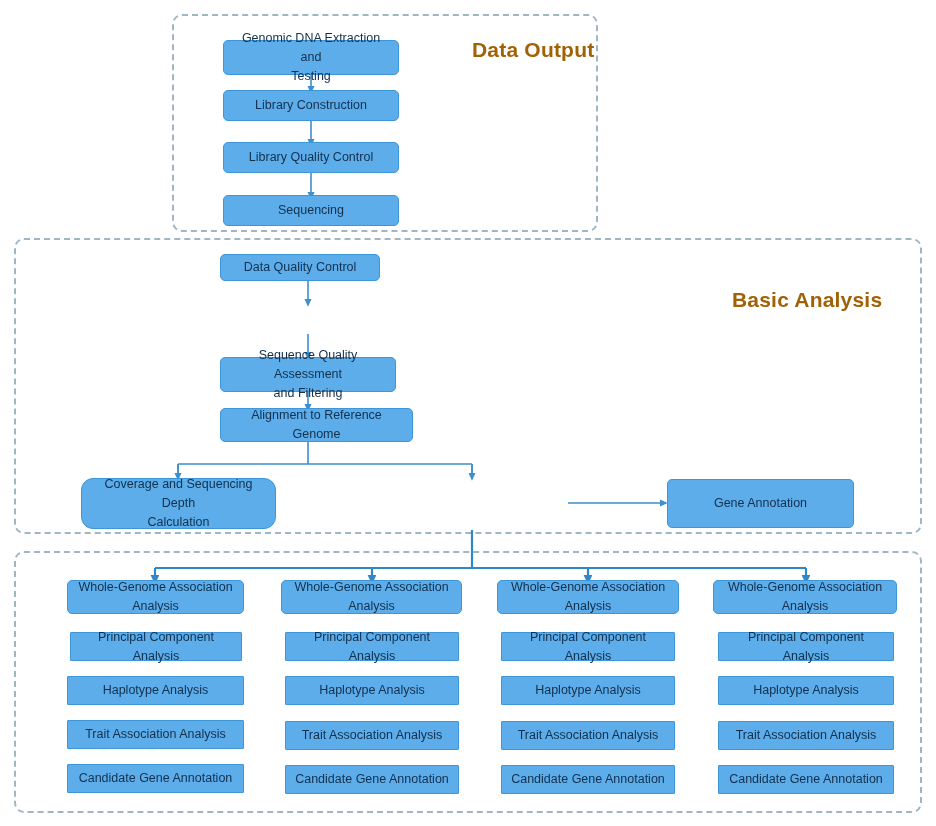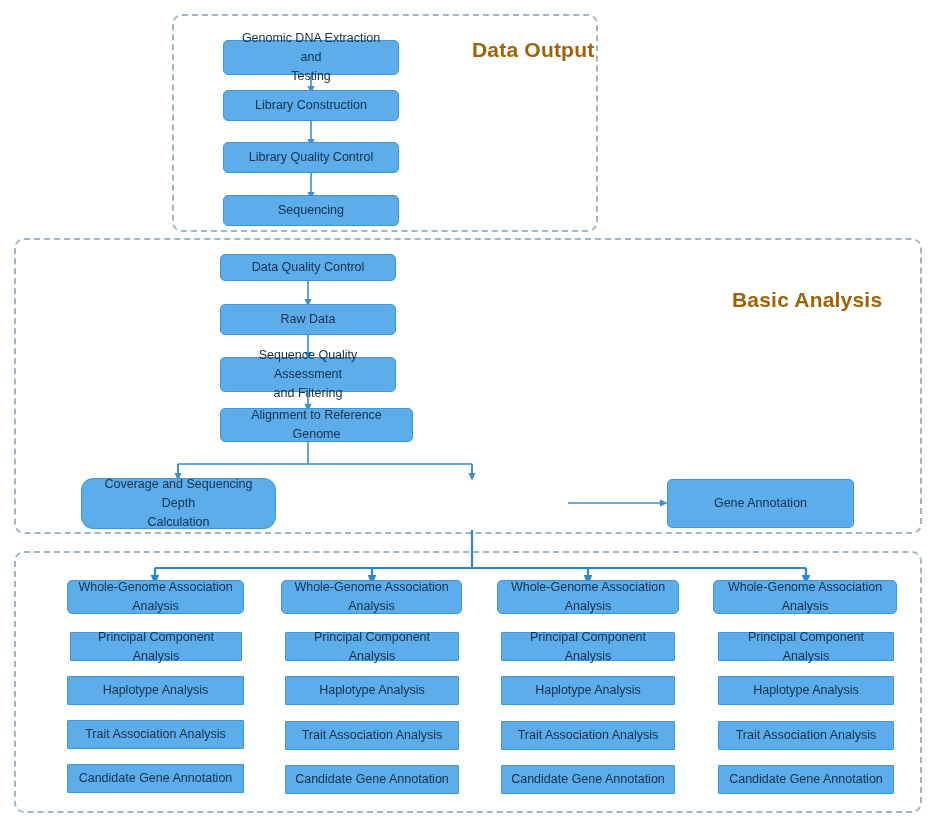--- a/index.html
+++ b/index.html
@@ -133,22 +133,21 @@
       <path class="wire-thick" d="M806,568 L806,580" marker-end="url(#ah2)"></path>
     </g>
   </svg>
 
   <div class="box round" style="left:223px; top:40px; width:176px; height:35px;">Genomic DNA Extraction and
 Testing</div>
   <div class="box round" style="left:223px; top:90px; width:176px; height:31px;">Library Construction</div>
   <div class="box round" style="left:223px; top:142px; width:176px; height:31px;">Library Quality Control</div>
   <div class="box round" style="left:223px; top:195px; width:176px; height:31px;">Sequencing</div>
 
-  <div class="box round" style="left:220px; top:254px; width:176px; height:27px;">Data Quality Control</div>
-  <div class="box round" style="left:220px; top:304px; width:176px; height:31px;">Raw Data</div>
+  <div class="box round" style="left:220px; top:254px; width:160px; height:27px;">Data Quality Control</div>
   <div class="box round" style="left:220px; top:357px; width:176px; height:35px;">Sequence Quality Assessment
 and Filtering</div>
   <div class="box round" style="left:220px; top:408px; width:193px; height:34px;">Alignment to Reference
 Genome</div>
 
   <div class="box round" style="left:81px; top:478px; width:195px; height:51px;border-radius:12px;">Coverage and Sequencing Depth
 Calculation</div>
   <div class="box round" style="left:667px; top:479px; width:187px; height:49px;">Gene Annotation</div>
 
   <div class="box round" style="left:67px; top:580px; width:177px; height:34px;">Whole-Genome Association

